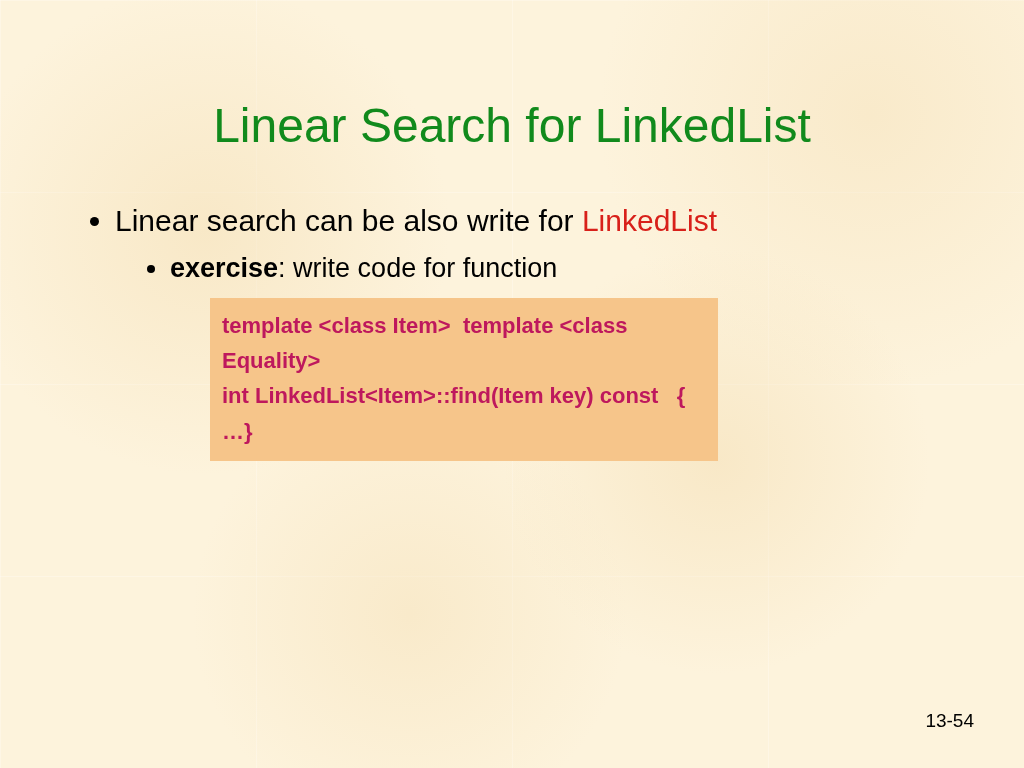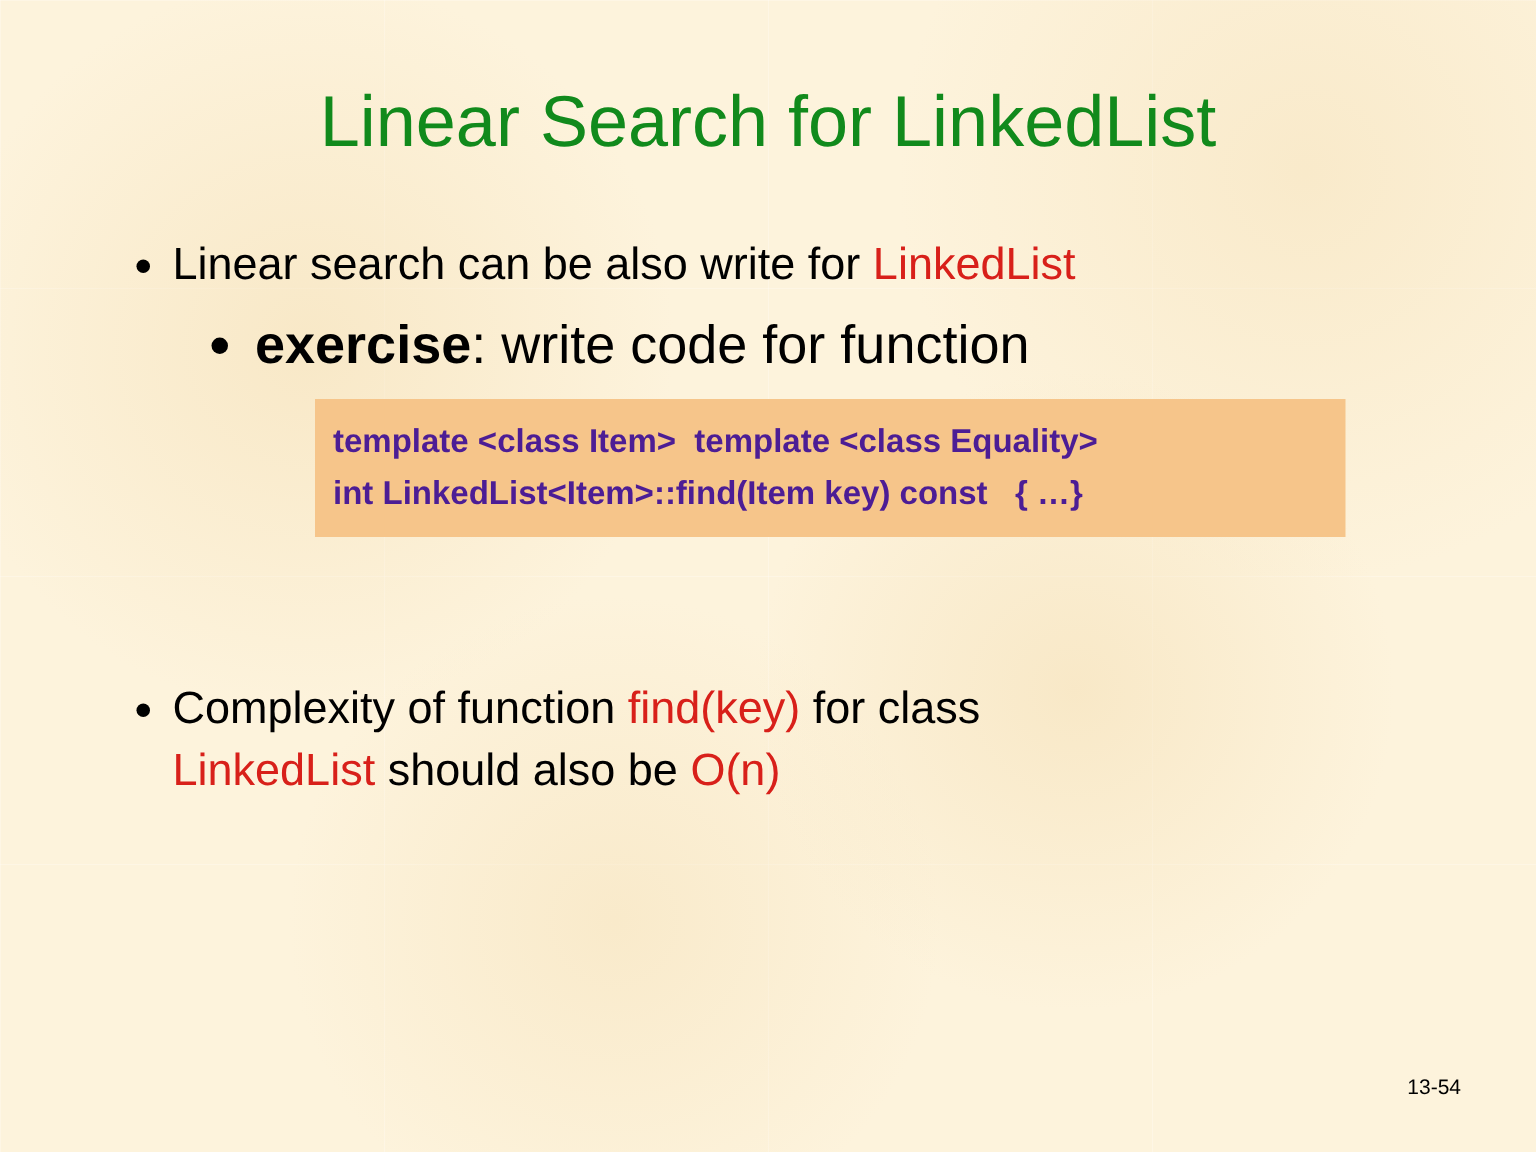--- a/index.html
+++ b/index.html
@@ -21,64 +21,64 @@
     background-size: auto, auto, auto, auto, 256px 256px, 256px 192px;
     font-family: Arial, Helvetica, sans-serif;
     color: #000;
     position: relative;
   }
   .title {
     text-align: center;
     font-size: 48px;
     font-weight: 400;
     color: #118a1c;
-    padding-top: 54px;
+    padding-top: 98px;
   }
   .content {
     padding: 48px 75px 0 75px;
     font-size: 30px;
     line-height: 1.35;
   }
   ul.top {
     list-style: disc;
     margin: 0;
     padding-left: 40px;
   }
   ul.top > li {
     margin-bottom: 8px;
   }
   ul.sub {
     list-style: disc;
-    font-size: 36px;
+    font-size: 27px;
     margin: 8px 0 0 0;
     padding-left: 55px;
   }
   .red { color: #d8201a; }
   .red-italic { color: #d8201a; }
   .bold { font-weight: bold; }
   .code-box {
     background: #f6c58a;
     font-size: 22px;
     font-weight: bold;
-    color: #4c1d95;
+    color: #be185d;
     margin: 12px 0 0 135px;
-    width: 687px;
+    width: 508px;
     padding: 10px 28px 12px 12px;
     line-height: 1.6;
     box-sizing: border-box;
     font-family: Arial, Helvetica, sans-serif;
   }
   .spacer {
     height: 95px;
   }
   .slide-num {
     position: absolute;
     right: 50px;
     bottom: 36px;
-    font-size: 14px;
+    font-size: 19px;
     color: #000;
   }
 </style>
 </head>
 <body>
 
 <div class="title">Linear Search for LinkedList</div>
 
 <div class="content">
   <ul class="top">
@@ -92,21 +92,15 @@
     </li>
   </ul>
 
   <div class="code-box">
     <div>template &lt;class Item&gt;&nbsp; template &lt;class Equality&gt;</div>
     <div>int LinkedList&lt;Item&gt;::find(Item key) const&nbsp;&nbsp; { …}</div>
   </div>
 
   <div class="spacer"></div>
 
-  <ul class="top">
-    <li>
-      <span>Complexity of function </span><span class="red-italic">find(key)</span><span> for class </span><br>
-      <span class="red-italic">LinkedList</span><span> should also be </span><span class="red">O(n)</span>
-    </li>
-  </ul>
 </div>
 
 <div class="slide-num">13-54</div>
 
 </body></html>

